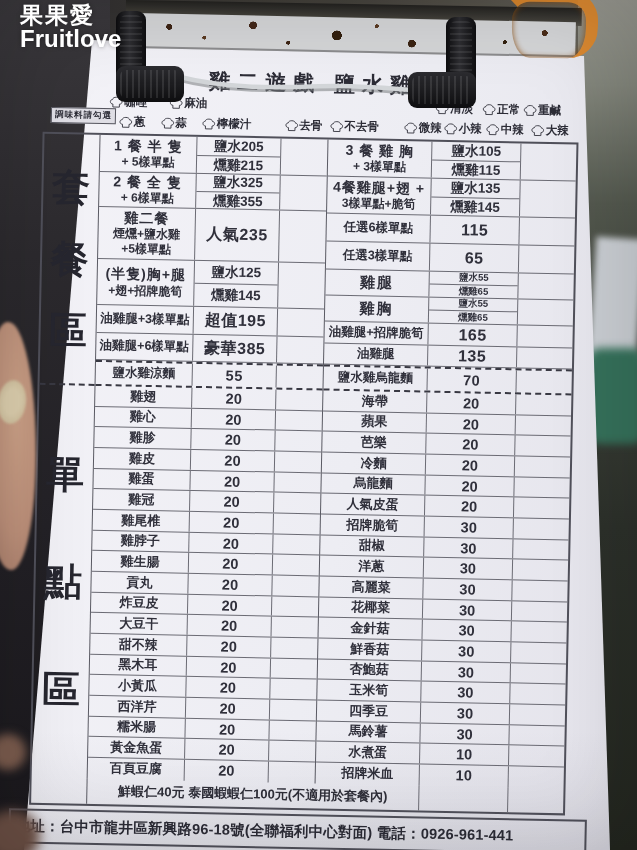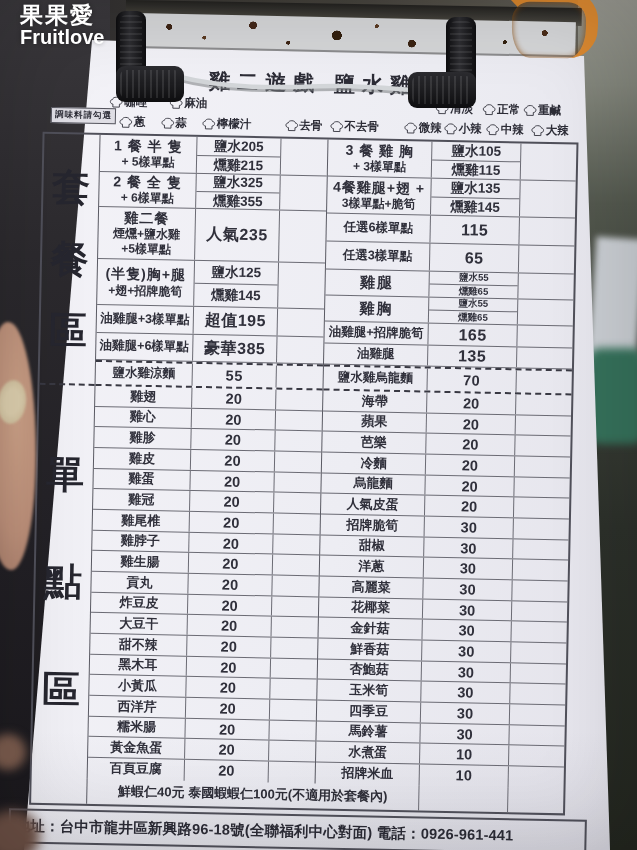--- a/index.html
+++ b/index.html
@@ -133,21 +133,21 @@
     justify-content:center;font-size:13px;font-weight:bold;white-space:nowrap;color:#2e2e38;}
   .bn-price{width:89px;border-right:1px solid #6b6b74;}
   .bn-empty{flex:1;}
   .footer{margin-top:4px;margin-left:-20px;width:578px;border:2px solid #50505a;
     font-size:14.5px;font-weight:bold;padding:6px 5px;color:#2c2c36;letter-spacing:.2px;white-space:nowrap;}
   .page{width:536px;text-align:center;font-size:12px;font-weight:bold;color:#3a3a44;margin-top:1px;}
   
   .wm{position:absolute;left:20px;top:4px;z-index:10;color:#ffffff;font-weight:bold;
     text-shadow:0 0 4px rgba(0,0,0,.35);line-height:1.02;}
   .wm-cn{font-size:23px;letter-spacing:2px;}
-  .wm-en{font-size:20px;}
+  .wm-en{font-size:24px;}
   .vignette{position:absolute;inset:0;z-index:9;pointer-events:none;
     box-shadow:inset 0 0 90px rgba(0,0,0,.16);}
 </style>
 </head>
 <body>
 
 <div id="stage">
 
   <div class="bg-top"></div>
   <div class="bg-left"></div>

